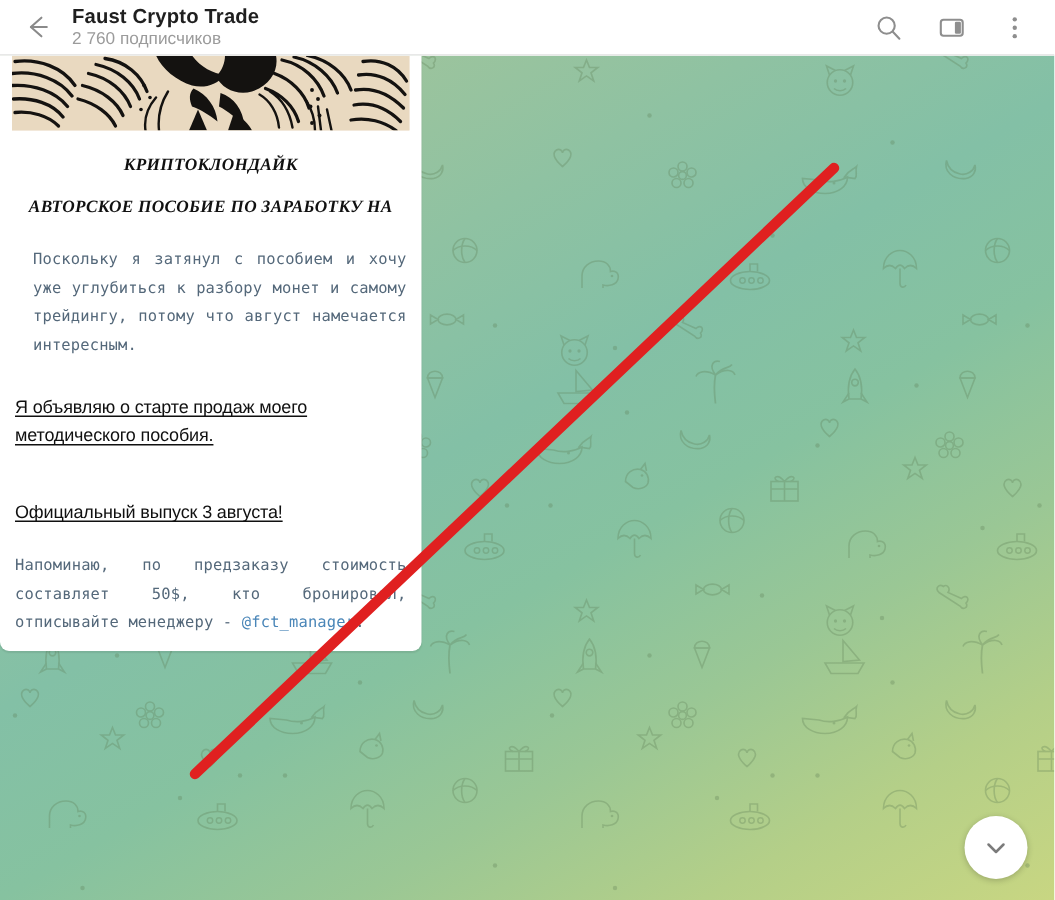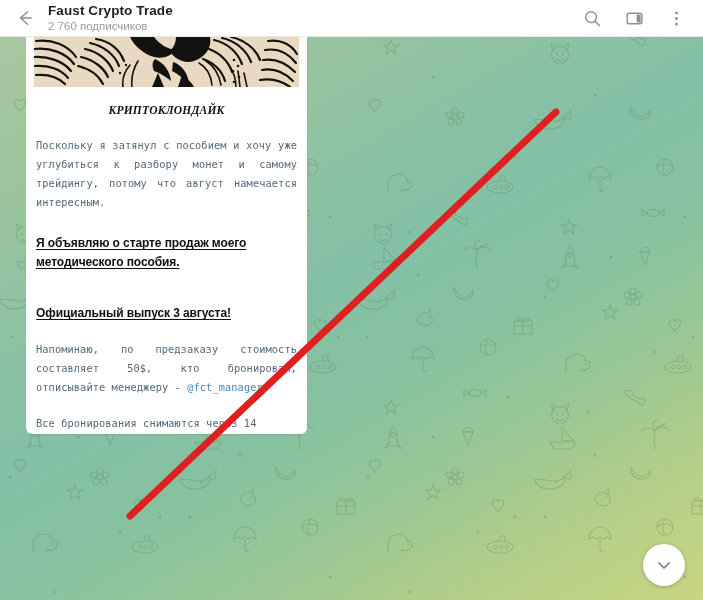--- a/index.html
+++ b/index.html
@@ -96,21 +96,21 @@
   .doodles {
     position: absolute;
     top: 0; left: 0;
     width: 703px; height: 563px;
     opacity: 0.30;
   }
 
   
   .bubble {
     position: absolute;
-    left: 26px;
+    left: 0;
     top: 37px;
     width: 281px;
     background: #ffffff;
     border-radius: 0 0 6px 6px;
     z-index: 10;
     overflow: hidden;
     box-shadow: 0 1px 1px rgba(0,0,0,0.08);
     height: 397px;
   }
 
@@ -144,34 +144,34 @@
 
   .para {
     font-family: "DejaVu Sans Mono", "Liberation Mono", monospace;
     font-size: 10.3px;
     line-height: 19px;
     color: #54687a;
     text-align: justify;
     padding: 0 2px;
     letter-spacing: 0.1px;
   }
-  .para.first { margin-top: 16px; }
+  .para.first { margin-top: 16px; margin-left: 12px; }
   .para.gap { margin-top: 17px; }
   .para.left { text-align: left; }
 
   .para a,
   .link {
     color: #4a86b8;
     text-decoration: none;
   }
 
   .bold-u {
     font-family: "Liberation Sans", sans-serif;
     font-size: 12px;
-    font-weight: bold;
+    font-weight: normal;
     color: #101010;
     line-height: 19px;
     text-decoration: underline;
     text-underline-offset: 2px;
     padding: 0 2px;
     letter-spacing: -0.1px;
   }
   .bold-u.b1 { margin-top: 22px; }
   .bold-u.b2 { margin-top: 32px; }
 
@@ -429,20 +429,21 @@
           <circle cx="88" cy="20" r="1.2"></circle>
           <circle cx="92" cy="28" r="1.2"></circle>
           <circle cx="86" cy="36" r="1.2"></circle>
         </g>
       </svg>
     </div>
 
     <div class="msg-body">
 
       <div class="hdr-line t1">КРИПТОКЛОНДАЙК</div>
+      <div class="hdr-line t2">АВТОРСКОЕ ПОСОБИЕ ПО ЗАРАБОТКУ НА</div>
 
       <div class="para first">Поскольку я затянул с пособием и хочу уже углубиться к разбору монет и самому трейдингу, потому что август намечается интересным.</div>
 
       <div class="bold-u b1">Я объявляю о старте продаж моего методического пособия.</div>
       <div class="bold-u b2">Официальный выпуск 3 августа!</div>
 
       <div class="para gap"><span>Напоминаю, по предзаказу стоимость составляет 50$, кто бронировал, отписывайте менеджеру - </span><a class="link" href="#">@fct_manager</a><span>.</span></div>
 
 
       <div class="para gap left">Все бронирования снимаются через 14 часов.</div>

